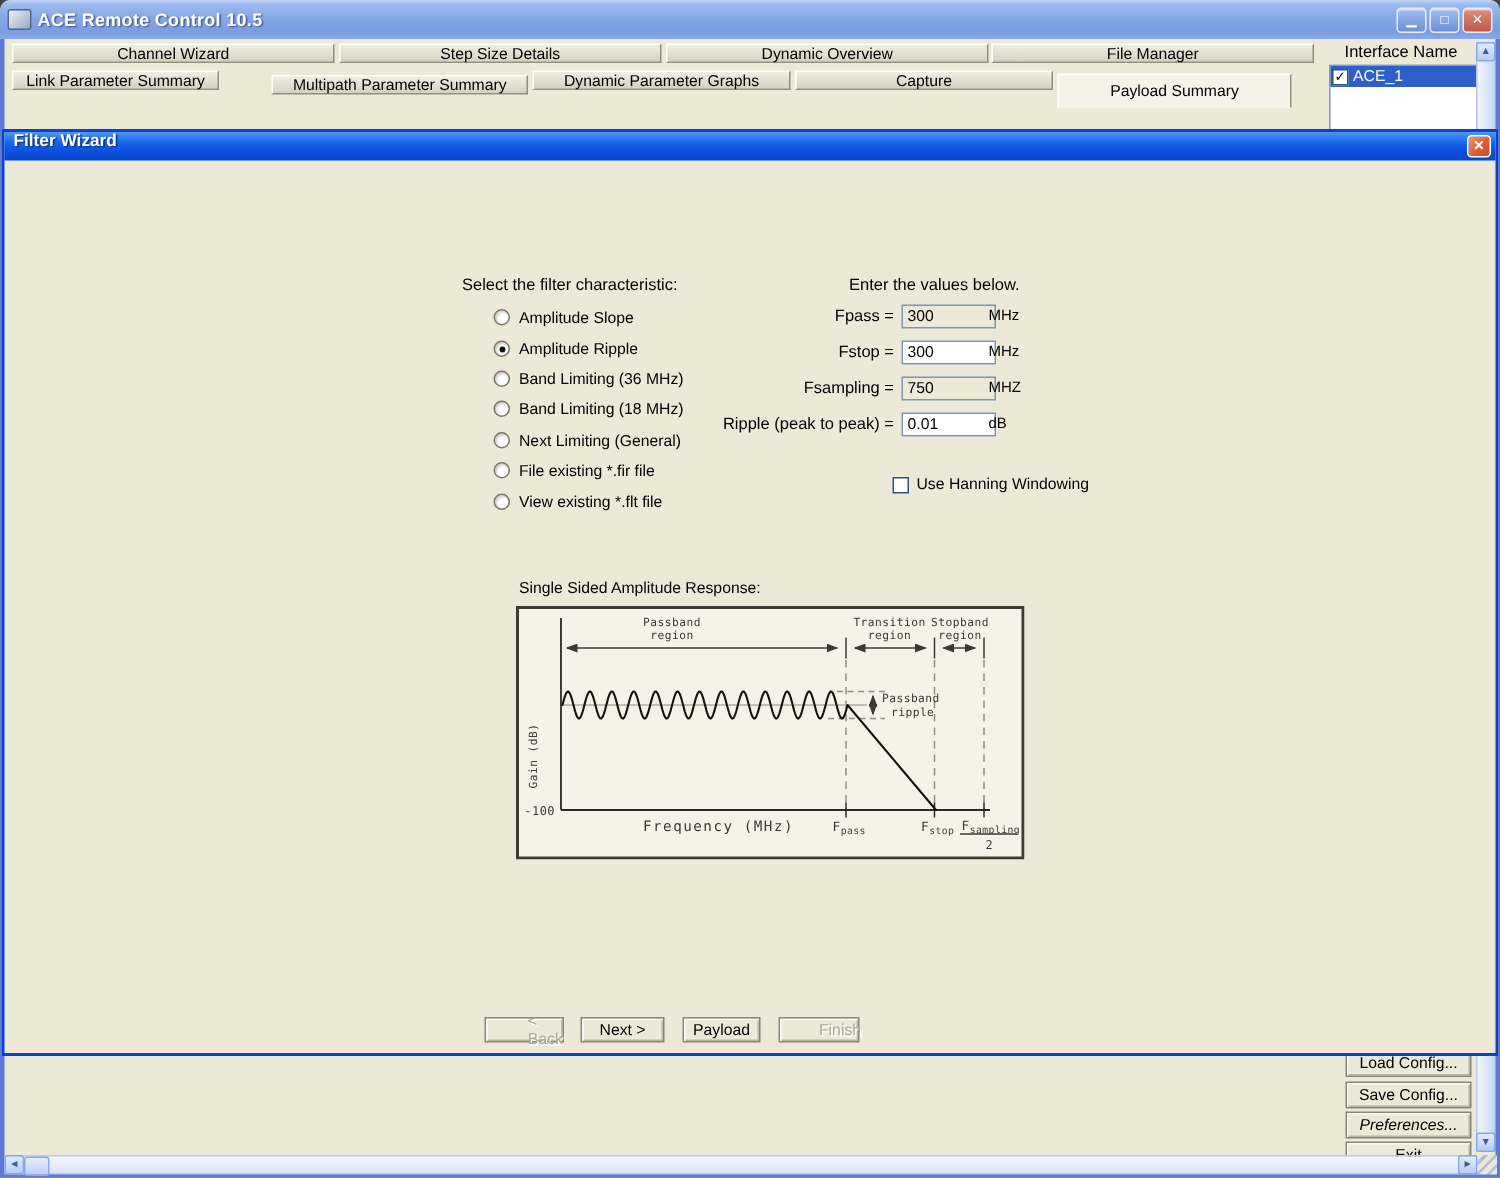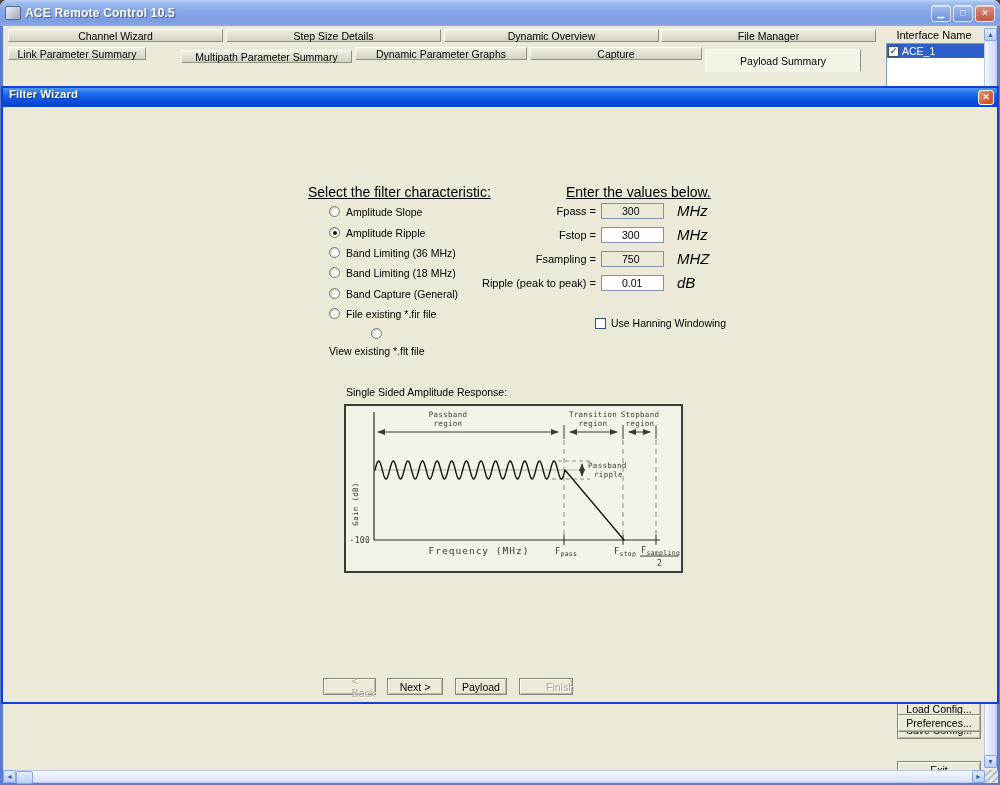--- a/index.html
+++ b/index.html
@@ -64,32 +64,32 @@
   .dialog{position:absolute;left:1px;top:86px;width:998px;height:618px;box-sizing:border-box;
     border:2px solid #1040cf;background:#ece9d8;z-index:10;}
   .dlg-title{height:19px;position:relative;display:flex;padding:0 6px;
     background:linear-gradient(180deg,#4f97f5 0%,#1968ec 35%,#0a4ddc 72%,#0845c8 100%);}
   .dlg-title-text{color:#fff;font-weight:bold;font-size:11.5px;text-shadow:1px 1px 1px #0a2a80;}
   .dlg-close{position:absolute;right:3px;top:2px;width:16px;height:15px;box-sizing:border-box;cursor:default;
     border:1px solid #fff;border-radius:3px;color:#fff;font-size:9px;line-height:9px;font-weight:bold;
     background:linear-gradient(135deg,#f09a68 0%,#dd5f33 55%,#c44f27 100%);
     display:flex;align-items:center;justify-content:center;}
 
-  .h1{position:absolute;font-size:14px;text-decoration:underline;}
+  .h1{position:absolute;font-size:11px;}
   .rrow{position:absolute;left:326px;display:flex;align-items:center;gap:6px;height:13px;cursor:default;}
   .radio{width:11px;height:11px;box-sizing:border-box;border-radius:50%;background:#fff;
     border:1px solid #78766a;box-shadow:inset 1px 1px 2px #c9c6ba;position:relative;flex:0 0 auto;}
   .radio.on::after{content:"";position:absolute;left:3px;top:3px;width:4px;height:4px;border-radius:50%;background:#111;}
   .rlabel{font-size:10.5px;white-space:nowrap;}
 
   .f-label{position:absolute;left:418px;width:175px;text-align:right;font-size:11px;line-height:16px;white-space:nowrap;}
   .f-input{position:absolute;left:598px;width:63px;height:16px;box-sizing:border-box;
-    border:1px solid #7f93ad;background:#fff;font-size:10.5px;font-family:inherit;padding:1px 20px;}
+    border:1px solid #7f93ad;background:#fff;font-size:10.5px;font-family:inherit;padding:1px 3px;}
   .f-input.off{background:#ece9d8;}
-  .f-unit{position:absolute;left:674px;font-size:15px;line-height:16px;font-style:italic;}
+  .f-unit{position:absolute;left:656px;font-size:10px;line-height:16px;}
 
   .hanning{position:absolute;left:592px;top:229px;display:flex;gap:5px;align-items:center;cursor:default;}
   .hanning .lbl{font-size:10.5px;}
 
   .diag-heading{position:absolute;left:343px;top:298px;font-size:10.5px;}
   .diagram{position:absolute;left:341px;top:316px;}
 
   .wbtn{position:absolute;top:590px;height:17px;box-sizing:border-box;cursor:default;
     background:#ece9d8;border:1px solid #89867a;
     box-shadow:inset 1px 1px 0 #fdfcf8,inset -1px -1px 0 #bbb8a8;
@@ -134,21 +134,21 @@
     </div>
   </div>
 
   <div class="vscroll">
     <div class="scrollbtn" style="left:-1px;top:-1px;">▲</div>
     <div class="scrollbtn" style="left:-1px;bottom:-1px;">▼</div>
   </div>
 
   <div class="sidebtn" style="top:700px;">Load Config...</div>
   <div class="sidebtn" style="top:721px;">Save Config...</div>
-  <div class="sidebtn" style="top:714px;">Preferences...</div>
+  <div class="sidebtn" style="top:741px;font-style:italic;">Preferences...</div>
   <div class="sidebtn" style="top:761px;">Exit</div>
 
   <div class="hscroll">
     <div class="scrollbtn" style="left:-1px;top:-1px;">◄</div>
     <div class="thumb"></div>
     <div class="scrollbtn" style="right:-1px;top:-1px;">►</div>
   </div>
   <div class="grip"></div>
 
   <div class="dialog">
@@ -170,27 +170,27 @@
     <div class="rrow" style="top:158px;">
       <span class="radio"></span>
       <span class="rlabel">Band Limiting (36 MHz)</span>
     </div>
     <div class="rrow" style="top:178px;">
       <span class="radio"></span>
       <span class="rlabel">Band Limiting (18 MHz)</span>
     </div>
     <div class="rrow" style="top:199px;">
       <span class="radio"></span>
-      <span class="rlabel">Band Capture (General)</span>
+      <span class="rlabel">Next Limiting (General)</span>
     </div>
     <div class="rrow" style="top:219px;">
       <span class="radio"></span>
       <span class="rlabel">File existing *.fir file</span>
     </div>
-    <div class="rrow" style="top:240px;flex-direction:column;">
+    <div class="rrow" style="top:240px;">
       <span class="radio"></span>
       <span class="rlabel">View existing *.flt file</span>
     </div>
 
     <div class="h1" style="left:563px;top:96px;">Enter the values below.</div>
 
     <div class="f-label" style="top:115px;">Fpass =</div>
     <input class="f-input off" style="top: 115px;" value="300">
     <div class="f-unit" style="top:115px;">MHz</div>
 

